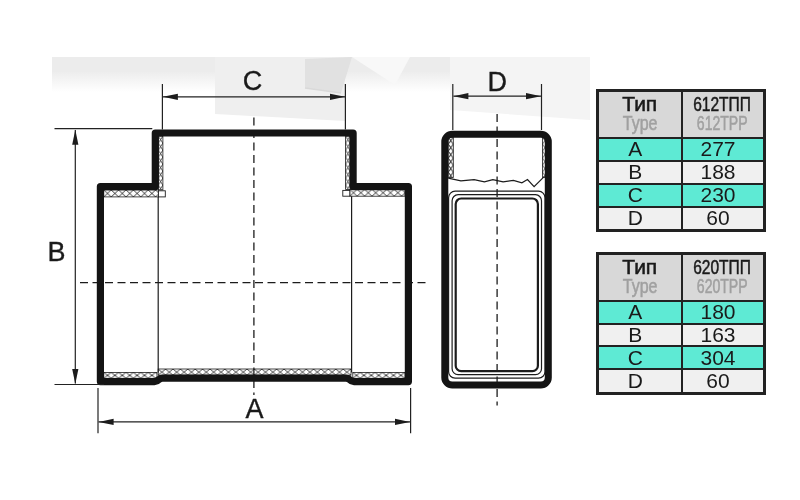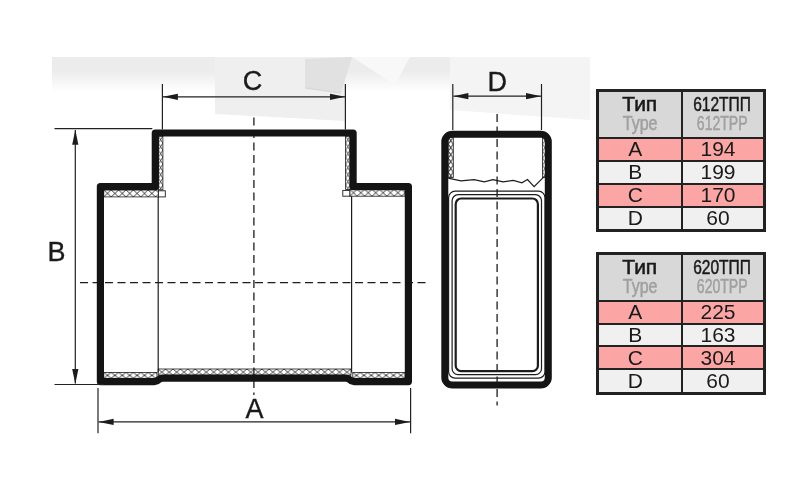--- a/index.html
+++ b/index.html
@@ -1,19 +1,19 @@
 <!DOCTYPE html>
 <html><head>
 <meta charset="utf-8">
 <style>
   html,body{margin:0;padding:0;}
   body{width:800px;height:500px;position:relative;background:#fff;overflow:hidden;
        font-family:"Liberation Sans",sans-serif;}
   svg{position:absolute;left:0;top:0;}
-  .tbl{position:absolute;border-collapse:collapse;table-layout:fixed;background:#fca5a5;border:3px solid #222;}
+  .tbl{position:absolute;border-collapse:collapse;table-layout:fixed;background:#5eead4;border:3px solid #222;}
   .tbl td{border:2.7px solid #222;text-align:center;vertical-align:middle;padding:0;
           color:#1a1a1a;font-size:21px;line-height:20px;}
   .hd{background:#d8d8d8;font-weight:normal;-webkit-text-stroke:0.55px;}
   .hd td{line-height:19.5px;padding-bottom:1px;}
   .h1{display:inline-block;font-size:21px;white-space:nowrap;}
   .h2{display:inline-block;font-size:19.5px;white-space:nowrap;}
   .sc74{transform:scaleX(0.74);transform-origin:50% 50%;}
   .sc72{transform:scaleX(0.72);transform-origin:50% 50%;}
   .sc89{transform:scaleX(0.82);transform-origin:50% 50%;}
   .gy{color:#a0a0a0;}
@@ -151,46 +151,46 @@
 </svg>
 
 <table class="tbl" style="left:596px;top:89px;width:169.5px;height:143px;">
   <tbody>
       <tr class="hd" style="height:45px;">
     <td style="width:81.5px;"><span class="h1">Тип</span><br><span class="h2 gy sc89">Type</span></td>
     <td><span class="h1 sc74">612ТПП</span><br><span class="h2 gy sc72">612TPP</span></td>
   </tr>
   <tr style="height:21.5px;">
         <td>A</td>
-        <td>194</td>
+        <td>277</td>
       </tr>
   <tr class="alt" style="height:21.5px;">
         <td>B</td>
-        <td>199</td>
+        <td>188</td>
       </tr>
   <tr style="height:21.5px;">
         <td>C</td>
-        <td>170</td>
+        <td>230</td>
       </tr>
   <tr class="alt" style="height:21.5px;">
         <td>D</td>
         <td>60</td>
       </tr>
 </tbody>
   </table>
 
 <table class="tbl" style="left:596px;top:252px;width:169.5px;height:142.5px;">
   <tbody>
       <tr class="hd" style="height:45px;">
     <td style="width:81.5px;"><span class="h1">Тип</span><br><span class="h2 gy sc89">Type</span></td>
     <td><span class="h1 sc74">620ТПП</span><br><span class="h2 gy sc72">620TPP</span></td>
   </tr>
   <tr style="height:21.5px;">
         <td>A</td>
-        <td>225</td>
+        <td>180</td>
       </tr>
   <tr class="alt" style="height:21.5px;">
         <td>B</td>
         <td>163</td>
       </tr>
   <tr style="height:21.5px;">
         <td>C</td>
         <td>304</td>
       </tr>
   <tr class="alt" style="height:21.5px;">

